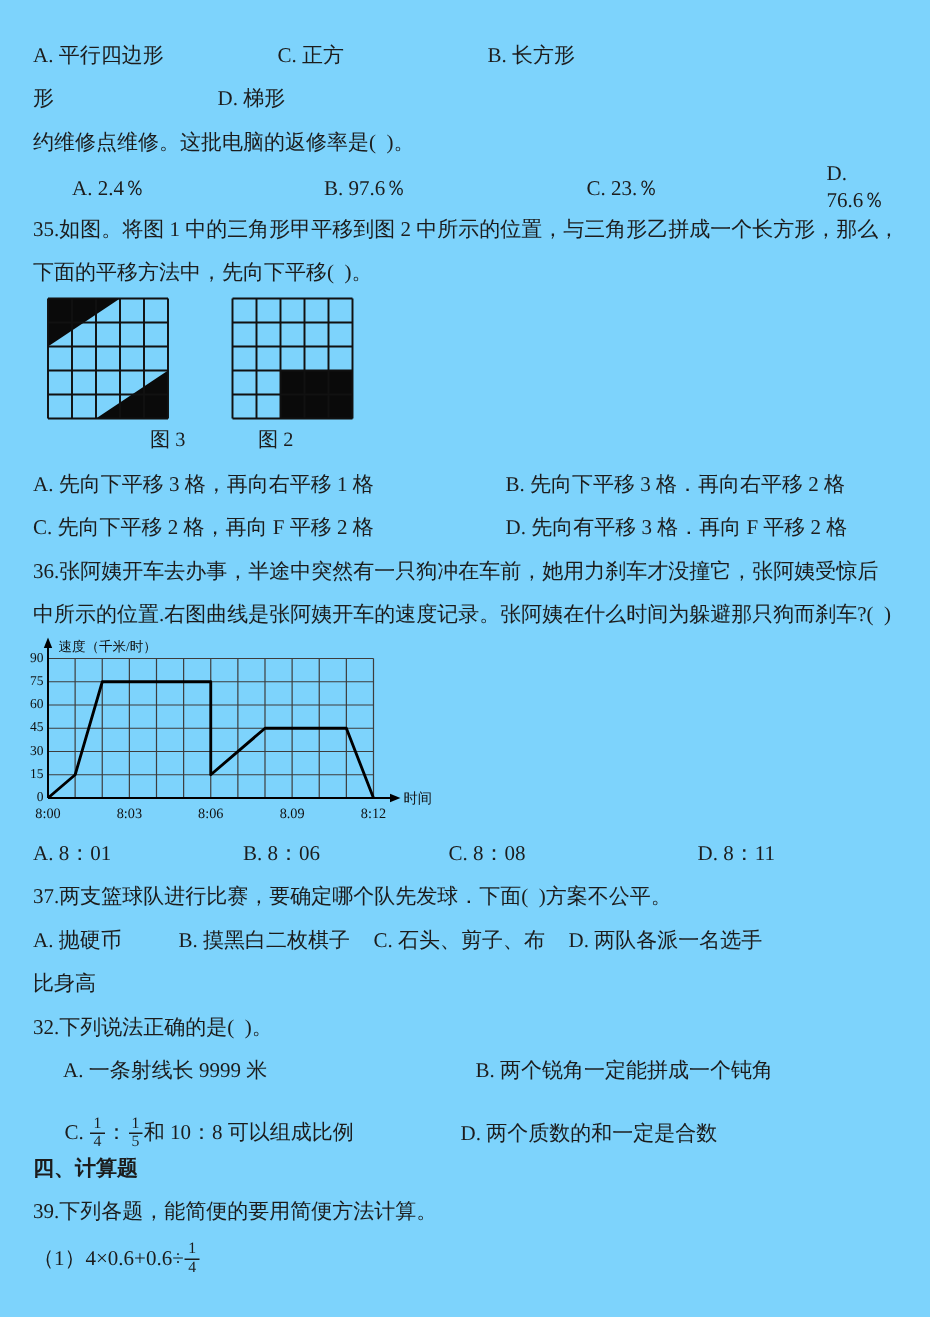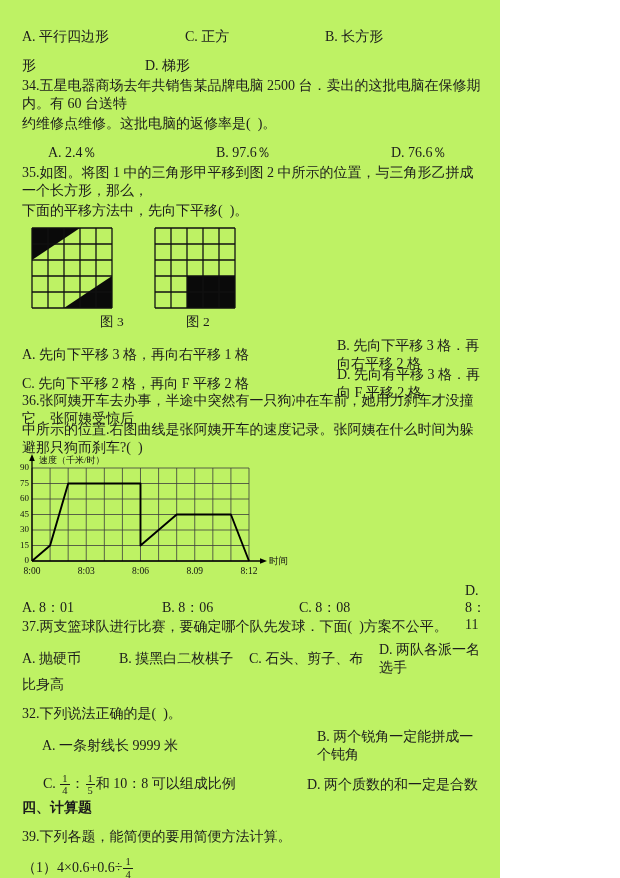--- a/index.html
+++ b/index.html
@@ -1,18 +1,18 @@
 <!DOCTYPE html>
 <html><head>
 <meta charset="utf-8">
 <style>
   html,body{margin:0;padding:0;}
   body{width:620px;height:878px;background:#ffffff;overflow:hidden;
        font-family:"Liberation Serif","DejaVu Serif",serif;color:#1c1c1c;}
-  .page{position:relative;width:500px;height:878px;background:#bef264;
+  .page{position:relative;width:620px;height:878px;background:#7dd3fc;
         padding:22px 18px 0 22px;box-sizing:border-box;font-size:14px;}
   .line{height:29px;display:flex;align-items:center;white-space:pre-wrap;}
   .optrow{display:grid;align-items:center;height:29px;white-space:pre-wrap;}
   .optrow span{white-space:pre-wrap;}
   .cols-q33r1{grid-template-columns:163px 140px 1fr;}
   .cols-q33r2{grid-template-columns:123px 1fr;}
   .cols-q34{grid-template-columns:168px 175px 160px 1fr;margin-left:26px;}
   .cols-2a{grid-template-columns:315px 1fr;}
   .cols-q36{grid-template-columns:140px 137px 166px 1fr;}
   .cols-q37{grid-template-columns:97px 130px 130px 1fr;}
@@ -38,25 +38,25 @@
   <div class="optrow cols-q33r1">
     <span>A. 平行四边形</span>
     <span>C. 正方</span>
     <span>B. 长方形</span>
   </div>
   <div class="optrow cols-q33r2">
     <span>形</span>
     <span>D. 梯形</span>
   </div>
 
-  <div class="line"><span>34.五星电器商场去年共销售某品牌电脑 2500 台．卖出的这批电脑在保修期内。有 60 台送特</span></div>
   <div class="line"><span>约维修点维修。这批电脑的返修率是(  )。</span></div>
   <div class="optrow cols-q34">
     <span>A. 2.4％</span>
     <span>B. 97.6％</span>
+    <span>C. 23.％</span>
     <span>D. 76.6％</span>
   </div>
 
   <div class="line"><span>35.如图。将图 1 中的三角形甲平移到图 2 中所示的位置，与三角形乙拼成一个长方形，那么，</span></div>
   <div class="line"><span>下面的平移方法中，先向下平移(  )。</span></div>
 
   <div class="figures">
     <div class="figwrap" style="left:8px"><svg id="fig1" width="84" height="82">
           <polygon points="2,1 50,1 2,33" fill="#0a0a0a"></polygon>
           <polygon points="82,81 34,81 82,49" fill="#0a0a0a"></polygon>
@@ -82,21 +82,21 @@
           <line x1="66" y1="1" x2="66" y2="81" stroke="#111" stroke-width="1.3"></line>
           <line x1="82" y1="1" x2="82" y2="81" stroke="#111" stroke-width="1.3"></line>
           <line x1="2" y1="1" x2="82" y2="1" stroke="#111" stroke-width="1.3"></line>
           <line x1="2" y1="17" x2="82" y2="17" stroke="#111" stroke-width="1.3"></line>
           <line x1="2" y1="33" x2="82" y2="33" stroke="#111" stroke-width="1.3"></line>
           <line x1="2" y1="49" x2="82" y2="49" stroke="#111" stroke-width="1.3"></line>
           <line x1="2" y1="65" x2="82" y2="65" stroke="#111" stroke-width="1.3"></line>
           <line x1="2" y1="81" x2="82" y2="81" stroke="#111" stroke-width="1.3"></line>
         </svg></div>
     <span class="figcap" style="left:78px">图 3</span>
-    <span class="figcap" style="left:164px">图 2</span>
+    <span class="figcap" style="left:150px">图 2</span>
   </div>
 
   <div class="optrow cols-2a">
     <span>A. 先向下平移 3 格，再向右平移 1 格</span>
     <span>B. 先向下平移 3 格．再向右平移 2 格</span>
   </div>
   <div class="optrow cols-2a">
     <span>C. 先向下平移 2 格，再向 F 平移 2 格</span>
     <span>D. 先向有平移 3 格．再向 F 平移 2 格</span>
   </div>

